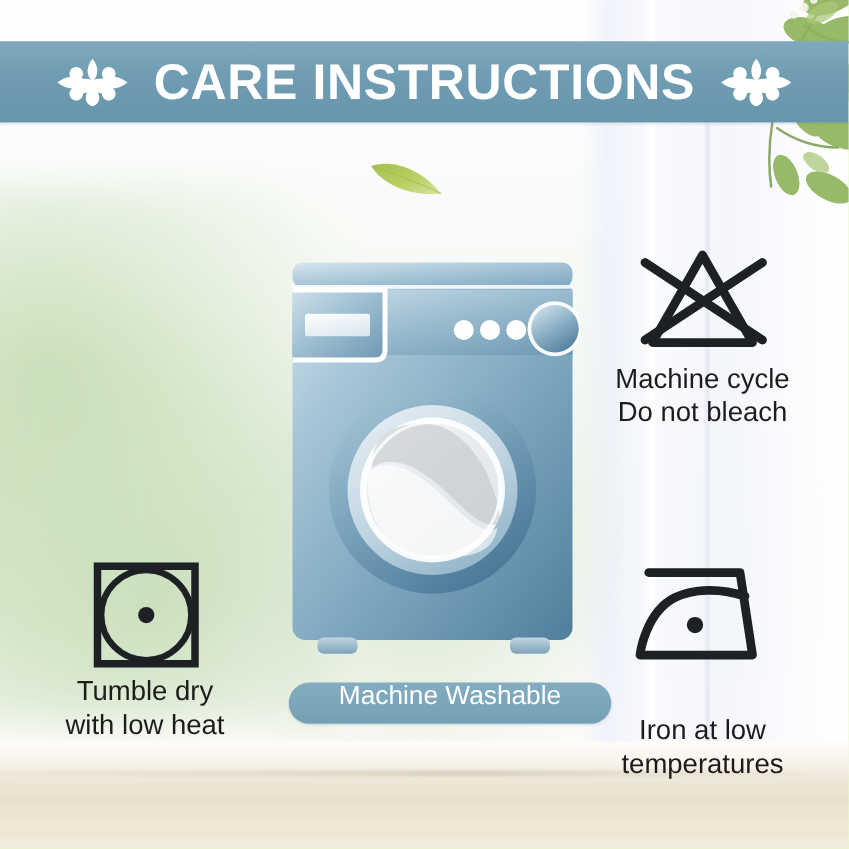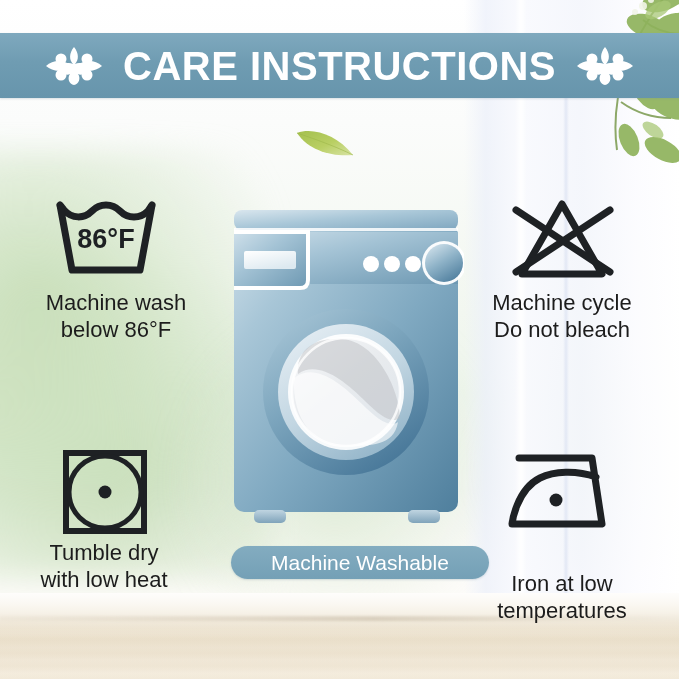--- a/index.html
+++ b/index.html
@@ -176,39 +176,38 @@
   .care-label {
     text-align: center;
     color: #1c1c1c;
     font-size: 22px;
     line-height: 1.22;
     font-family: "Liberation Sans", sans-serif;
     white-space: pre-line;
   }
   #care-wash      { left: 16px;  top: 196px; }
   #care-bleach    { left: 462px; top: 196px; }
-  #care-dry       { left: 4px;  top: 446px; }
+  #care-dry       { left: 16px;  top: 446px; }
   #care-iron      { left: 462px; top: 446px; gap: 31px; }
 
   
   .washer-wrap {
     position: absolute;
     left: 228px; top: 206px;
     width: 236px; height: 330px;
   }
 
   
   .badge {
     position: absolute;
     left: 231px; top: 546px;
     width: 258px; height: 33px;
     border-radius: 17px;
     background: linear-gradient(to bottom, #83acc0 0%, #74a0b6 100%);
     display: flex;
-    align-items: center;
     justify-content: center;
     box-shadow: 0 1px 2px rgba(120,150,165,.3);
   }
   .badge-text {
     color: #ffffff;
     font-size: 21px;
     line-height: 1;
     font-family: "Liberation Sans", sans-serif;
     white-space: nowrap;
   }
@@ -298,30 +297,20 @@
         <path d="M27 22 C 18 15, 8 16, 1 22 C 8 28, 18 29, 27 22 Z"></path>
         <path d="M31 22 C 40 15, 50 16, 57 22 C 50 28, 40 29, 31 22 Z"></path>
         <circle cx="16" cy="15" r="5.5"></circle>
         <circle cx="42" cy="15" r="5.5"></circle>
         <circle cx="16" cy="31" r="5.5"></circle>
         <circle cx="42" cy="31" r="5.5"></circle>
       </g>
     </svg>
   </div>
 
-  <div class="care-item" id="care-wash">
-    <svg class="sym" width="140" height="92" viewBox="0 0 140 92">
-      <path d="M14 9 L18 14 C26 23, 38 23, 46 15 C54 7, 66 7, 74 15
-               C82 23, 94 23, 102 15 L106 9" fill="none" stroke="#1e2124" stroke-width="7" stroke-linecap="round" stroke-linejoin="round"></path>
-      <path d="M14 9 L26 74 L94 74 L106 9" fill="none" stroke="#1e2124" stroke-width="7" stroke-linejoin="round"></path>
-      <text x="60" y="52" text-anchor="middle" font-family="Liberation Sans, sans-serif" font-size="27" font-weight="bold" fill="#1e2124">86°F</text>
-    </svg>
-    <div class="care-label">Machine wash
-below 86°F</div>
-  </div>
 
   <div class="care-item" id="care-bleach">
     <svg class="sym" width="140" height="92" viewBox="0 0 140 92">
       <path d="M70 8 L110 78 L30 78 Z" fill="none" stroke="#1e2124" stroke-width="7" stroke-linejoin="round"></path>
       <line x1="24" y1="14" x2="118" y2="76" stroke="#1e2124" stroke-width="7" stroke-linecap="round"></line>
       <line x1="118" y1="14" x2="24" y2="76" stroke="#1e2124" stroke-width="7" stroke-linecap="round"></line>
     </svg>
     <div class="care-label">Machine cycle
 Do not bleach</div>
   </div>

